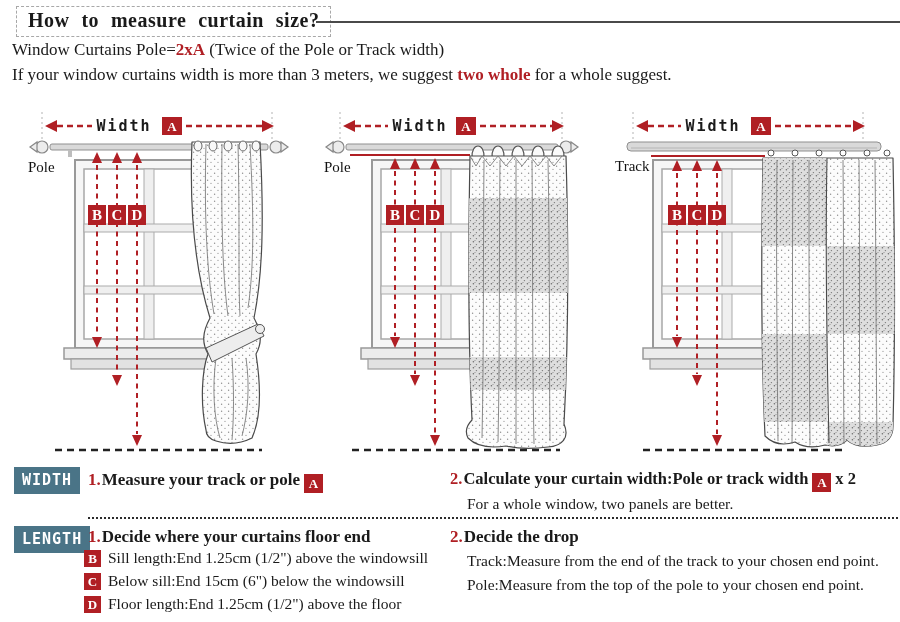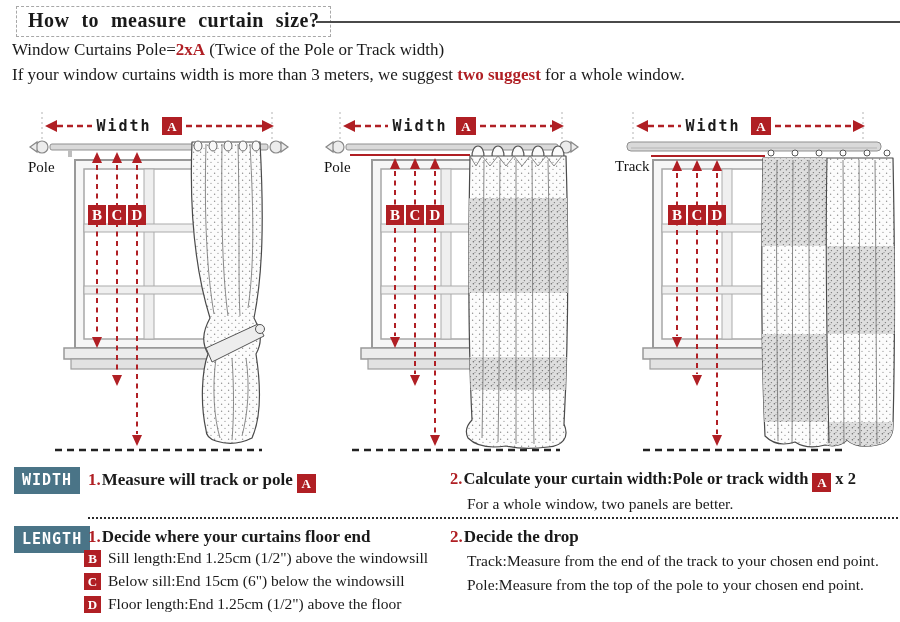--- a/index.html
+++ b/index.html
@@ -84,21 +84,21 @@
 
   <div class="title-box">
     <span>How to measure curtain size?</span>
   </div>
   <div class="title-rule"></div>
 
   <div class="intro" style="top:40px">
     <span>Window Curtains Pole=</span><span class="red-bold">2xA</span><span> (Twice of the Pole or Track width)</span>
   </div>
   <div class="intro" style="top:65px">
-    <span>If your window curtains width is more than 3 meters, we suggest </span><span class="red-bold">two suggest</span><span> for a whole window.</span>
+    <span>If your window curtains width is more than 3 meters, we suggest </span><span class="red-bold">two whole</span><span> for a whole suggest.</span>
   </div>
 
   <div class="diagram" style="left:10px">
     <svg width="300" height="352" viewBox="0 0 300 352">
       <line class="guide" x1="32" y1="4" x2="32" y2="40"></line>
       <line class="guide" x1="262" y1="4" x2="262" y2="40"></line>
 
       <g>
         <polygon class="redfill" points="35,18 47,12 47,24"></polygon>
         <line class="reddash" x1="47" y1="18" x2="82" y2="18"></line>
@@ -317,21 +317,21 @@
         <text class="boxletter" x="72" y="112" text-anchor="middle">B</text>
         <text class="boxletter" x="92" y="112" text-anchor="middle">C</text>
         <text class="boxletter" x="112" y="112" text-anchor="middle">D</text>
       </g>
       <line class="floorline" x1="38" y1="342" x2="240" y2="342"></line>
     </svg>
   </div>
 
   <span class="sec-badge" style="left:14px; top:467px">WIDTH</span>
   <div class="step" style="left:88px; top:470px">
-    <span class="stepnum">1.</span><span>Measure will track or pole</span><span class="abox">A</span>
+    <span class="stepnum">1.</span><span>Measure your track or pole</span><span class="abox">A</span>
   </div>
   <div class="step" style="left:450px; top:469px; font-size:16.5px">
     <span class="stepnum">2.</span><span>Calculate your curtain width:Pole or track width</span><span class="abox">A</span><span>x 2</span>
   </div>
   <div class="note" style="left:467px; top:495px">For a whole window, two panels are better.</div>
 
   <div class="dotted-sep" style="top:517px"></div>
 
   <span class="sec-badge" style="left:14px; top:526px">LENGTH</span>
   <div class="step" style="left:88px; top:527px">

